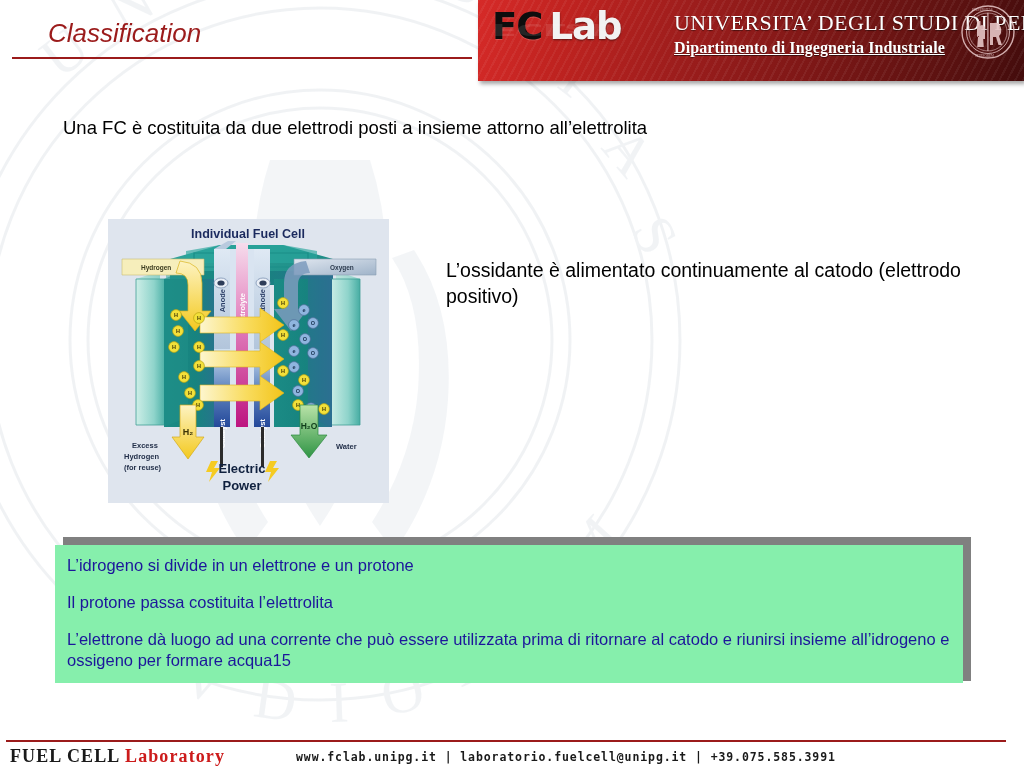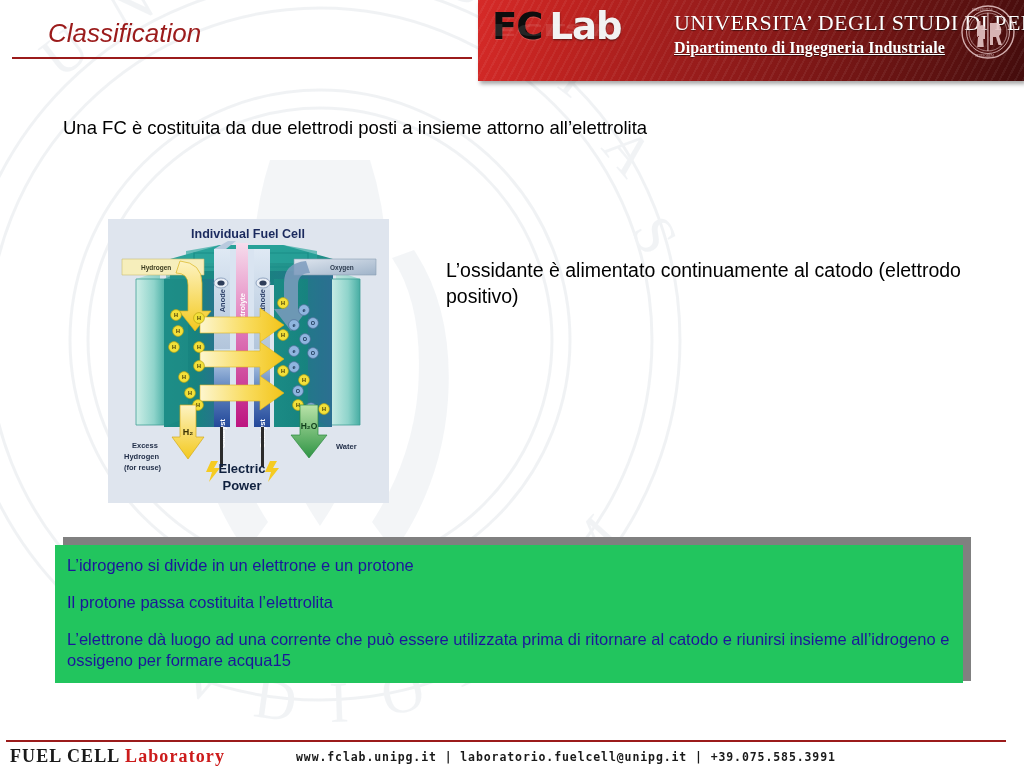--- a/index.html
+++ b/index.html
@@ -178,21 +178,21 @@
     height: 144px;
     background: #808080;
     z-index: 3;
   }
   #callout-box {
     position: absolute;
     left: 55px;
     top: 545px;
     width: 908px;
     height: 138px;
-    background: #22c55e;
+    background: #86efac;
     z-index: 4;
     padding: 10px 12px 0 12px;
     box-sizing: border-box;
   }
   #callout-box p {
     margin: 0 0 16px 0;
     color: #1c169b;
     font-size: 16.5px;
     line-height: 1.28;
   }

